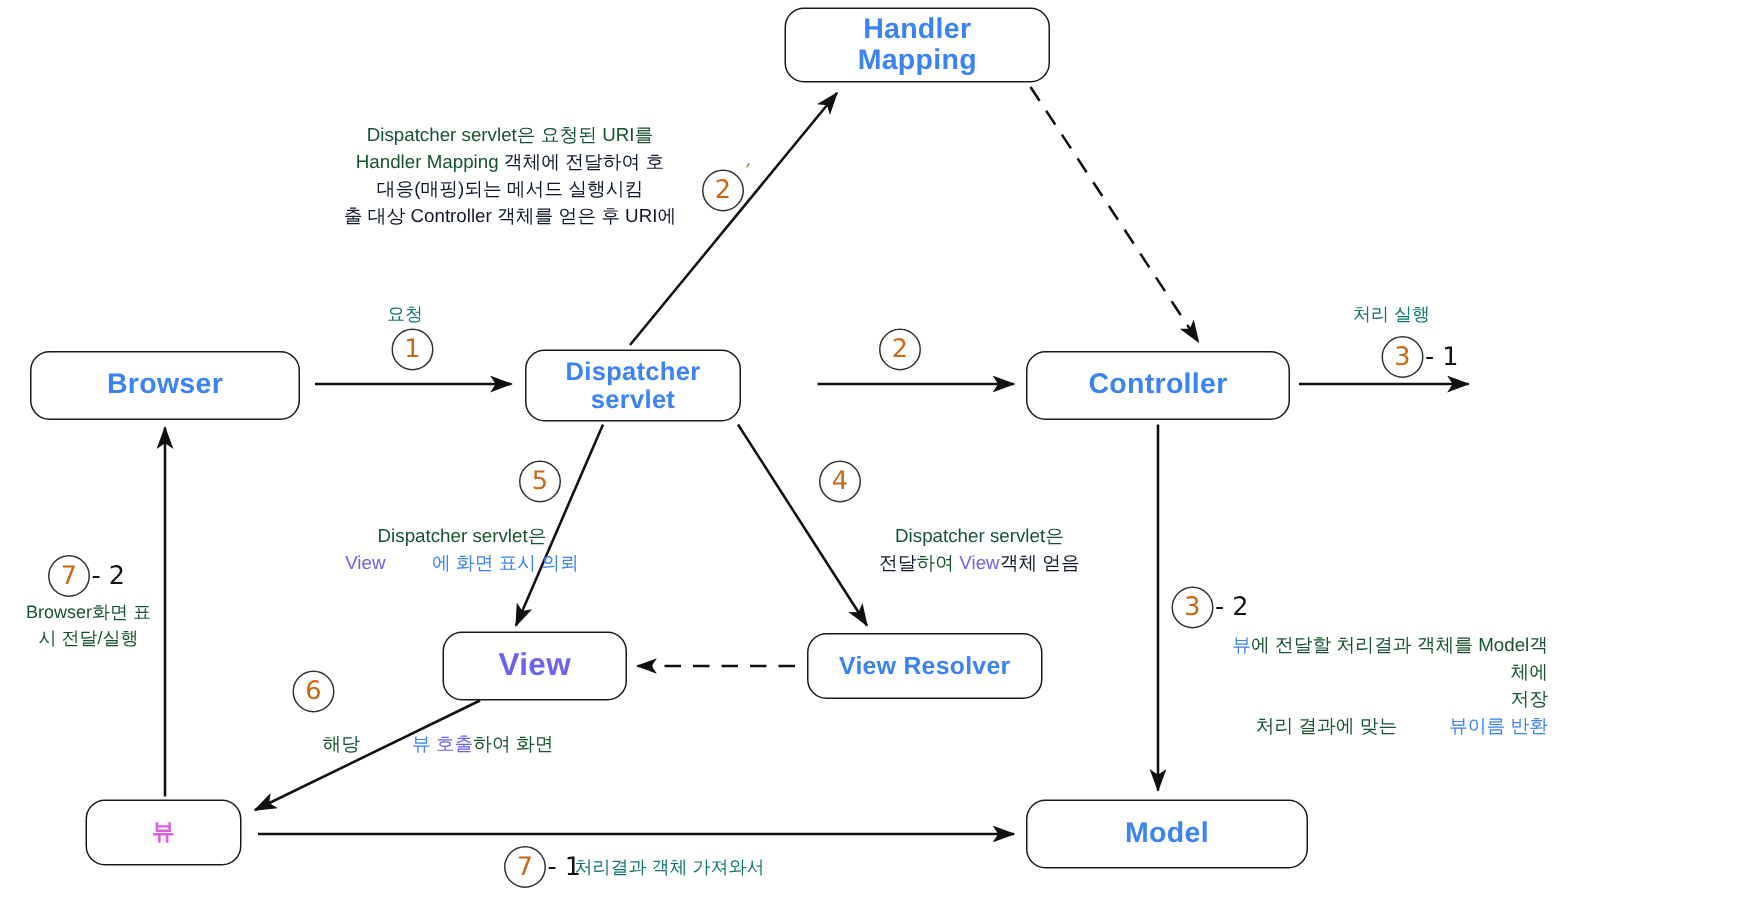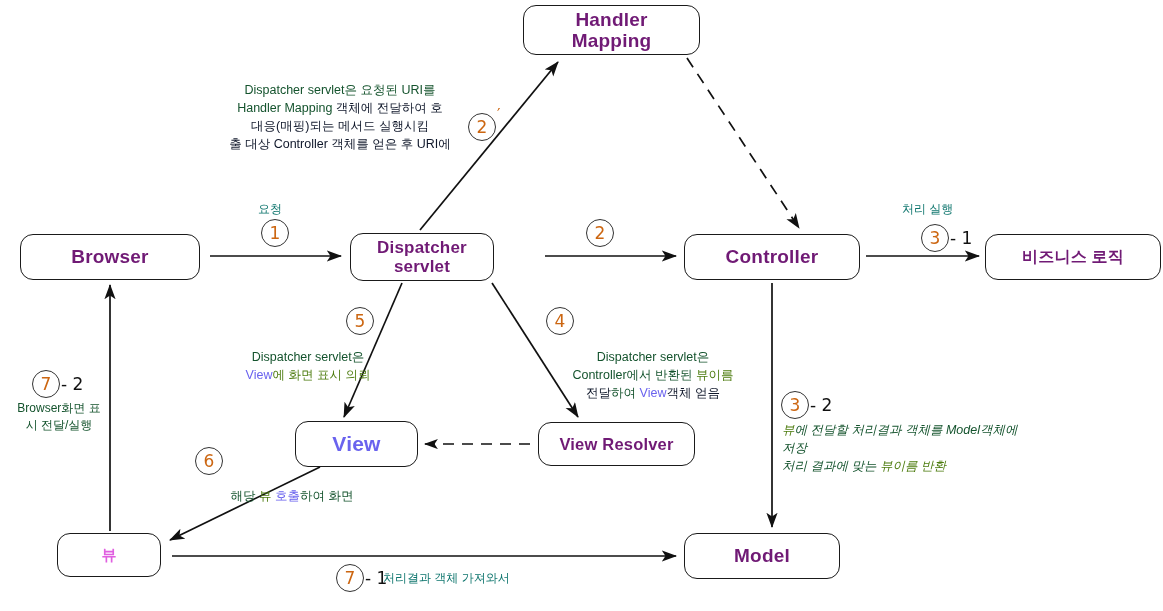--- a/index.html
+++ b/index.html
@@ -29,21 +29,21 @@
     position: absolute;
     box-sizing: border-box;
     border: 1.6px solid #1a1a1a;
     border-radius: 13px;
     background: #ffffff;
     display: flex;
     align-items: center;
     justify-content: center;
     text-align: center;
     font-weight: bold;
-    color: #701a75;
+    color: #3b82f6;
     line-height: 1.12;
     letter-spacing: 0.2px;
   }
   .node.view-node   { color: #6a63ee; }
   .node.bu-node     { color: #e05fe0; font-weight: bold; }
 
   .circ {
     position: absolute;
     box-sizing: border-box;
     border: 1.4px solid #333333;
@@ -64,23 +64,23 @@
     line-height: 1.35;
     white-space: nowrap;
   }
   .note {
     position: absolute;
     font-size: 12.5px;
     line-height: 1.45;
     color: #111111;
   }
   .note.c  { text-align: center; }
-  .note.l  { text-align: left; font-style: italic; }
+  .note.l  { text-align: right; }
   .g  { color: #0f172a; }
-  .p  { color: #4d7c0f; }
+  .p  { color: #3b82f6; margin-left: 31px; }
   .b  { color: #6a63ee; }
   .k  { color: #14532d; }
   .dash-num { position:absolute; color:#cc6611; font-size:17px; font-family:"DejaVu Sans", sans-serif; }
 </style>
 </head>
 <body>
 
 <div id="canvas">
 
   <svg class="layer" viewBox="0 0 1163 611">
@@ -133,33 +133,30 @@
     <div>
       <div>Dispatcher</div>
       <div>servlet</div>
     </div>
   </div>
 
   <div class="node" style="left:684px; top:234px; width:176px; height:46px; font-size:19px;">
     <span>Controller</span>
   </div>
 
-  <div class="node" style="left:985px; top:234px; width:176px; height:46px; font-size:16px;">
-    <span>비즈니스 로직</span>
-  </div>
 
   <div class="node view-node" style="left:295px; top:421px; width:123px; height:46px; font-size:21px;">
     <span>View</span>
   </div>
 
   <div class="node" style="left:538px; top:422px; width:157px; height:44px; font-size:16.5px;">
     <span>View Resolver</span>
   </div>
 
-  <div class="node" style="left:684px; top:533px; width:156px; height:46px; font-size:19px;">
+  <div class="node" style="left:684px; top:533px; width:188px; height:46px; font-size:19px;">
     <span>Model</span>
   </div>
 
   <div class="node bu-node" style="left:57px; top:533px; width:104px; height:44px; font-size:15px;">
     <span>뷰</span>
   </div>
 
   <div class="circ" style="left:261px; top:219px; width:28px; height:28px;">
     <span>1</span>
   </div>
@@ -233,23 +230,20 @@
     <div>
       <span class="b">View</span><span class="p">에 화면 표시 의뢰</span>
     </div>
   </div>
 
   <div class="note c" style="left:560px; top:348px; width:186px;">
     <div>
       <span class="k">Dispatcher servlet은</span>
     </div>
     <div>
-      <span class="k">Controller</span><span class="k">에서 반환된 </span><span class="p">뷰이름</span>
-    </div>
-    <div>
       <span class="g">전달</span><span class="k">하여 </span><span class="b">View</span><span class="g">객체 얻음</span>
     </div>
   </div>
 
   <div class="note l" style="left:782px; top:421px; width:250px;">
     <div>
       <span class="p">뷰</span><span class="k">에 전달할 처리결과 객체를 Model객체에</span>
     </div>
     <div>
       <span class="k">저장</span>

